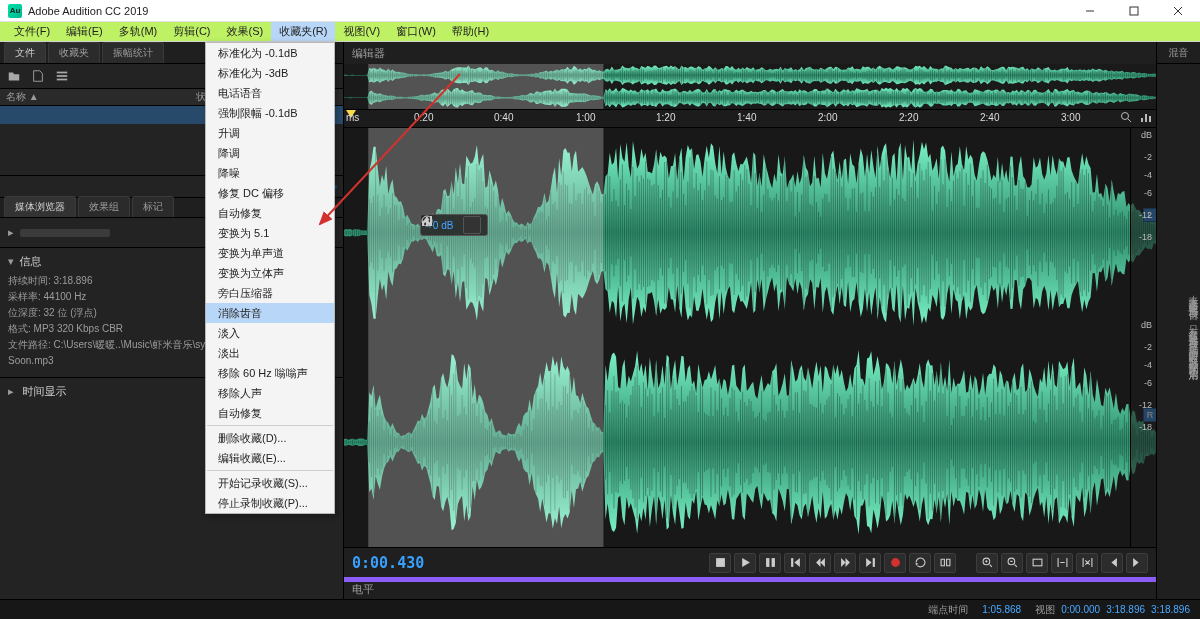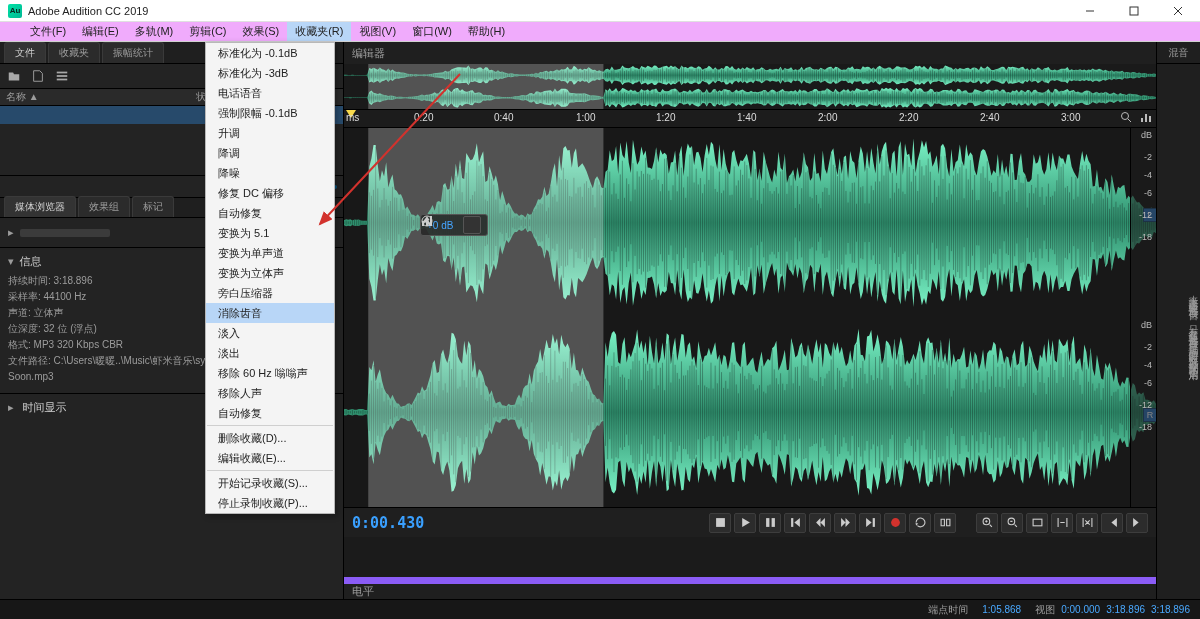--- a/index.html
+++ b/index.html
@@ -37,22 +37,22 @@
     padding:0 0 0 8px;border-bottom:1px solid #e0e0e0;
   }
   .titlebar-left{display:flex;align-items:center;gap:6px;}
   .app-icon{width:14px;height:14px;background:linear-gradient(135deg,#00e2a5,#00b894);border-radius:2px;display:flex;align-items:center;justify-content:center;}
   .app-icon:before{content:"Au";font-size:8px;color:#072520;font-weight:bold;}
   .win-btns{display:flex;}
   .win-btn{width:44px;height:22px;display:flex;align-items:center;justify-content:center;color:#444;}
   .win-btn svg{width:10px;height:10px;}
   
   .menubar{
-    height:20px;background:#f0abfc;color:#222;
-    display:flex;align-items:stretch;padding:0 22px;border-bottom:1px solid #d0d0d0;
+    height:20px;background:#bef264;color:#222;
+    display:flex;align-items:stretch;padding:0 6px;border-bottom:1px solid #d0d0d0;
   }
   .menu-item{padding:0 8px;display:flex;align-items:center;cursor:default;}
   .menu-item.open{background:var(--menu-highlight);}
   
   .dropdown{
     position:absolute;top:42px;left:205px;width:130px;
     background:var(--menu-bg);border:1px solid var(--menu-border);
     box-shadow:2px 2px 6px rgba(0,0,0,.3);
     z-index:50;color:var(--menu-text);
   }
@@ -127,21 +127,21 @@
   .arrow-ov svg{width:100%;height:100%;}
   
   .transport{height:30px;background:var(--panel3);border-top:1px solid #000;display:flex;align-items:center;padding:0 8px;gap:6px;}
   .time-display{font-family:"Consolas",monospace;color:#3aa0ff;font-size:15px;flex:0 0 130px;font-weight:bold;}
   .tbar{display:flex;align-items:center;gap:3px;margin-left:auto;}
   .tbtn{width:22px;height:20px;background:#2c2c2c;border:1px solid #3d3d3d;border-radius:2px;display:flex;align-items:center;justify-content:center;}
   .tbtn svg{width:11px;height:11px;fill:#ccc;}
   .tbtn.rec svg{fill:var(--red);}
   .tbtn-group{display:flex;gap:3px;margin-left:14px;}
   
-  .levels{height:22px;background:var(--panel3);border-top:7px solid #8b5cf6;display:flex;align-items:flex-start;padding:0 8px;color:var(--text-dim);margin-top:40px;}
+  .levels{height:22px;background:var(--panel3);border-top:5px solid #8b5cf6;display:flex;align-items:flex-start;padding:0 8px;color:var(--text-dim);}
   
   .farright{width:44px;background:var(--panel3);border-left:1px solid #000;display:flex;flex-direction:column;}
   .farright .top{height:22px;border-bottom:1px solid #000;display:flex;align-items:center;justify-content:center;color:var(--text-dim);font-size:10px;}
   .farright .vtext{flex:1;writing-mode:vertical-rl;text-orientation:upright;text-align:left;padding:10px 0;color:#9a9a9a;font-size:10px;letter-spacing:2px;display:flex;justify-content:center;}
   
   .status{height:20px;background:#171717;border-top:1px solid #000;display:flex;align-items:center;justify-content:flex-end;gap:14px;padding:0 10px;color:#8fa5c6;font-size:10px;}
   .status .lbl{color:#9c9c9c;}
   .status .blue{color:#4aa9ff;}
   .status .group{display:flex;align-items:center;gap:6px;}
 </style>
@@ -293,21 +293,20 @@
         <span style="width:90px;height:8px;background:#3b3b3b;border-radius:2px;"></span>
       </div>
 
       <div class="info-pane">
         <div class="info-title">
           <span class="chev">▾</span>
           <span>信息</span>
         </div>
         <div class="info-line">持续时间: 3:18.896</div>
         <div class="info-line">采样率: 44100 Hz</div>
-        <div class="info-line">声道: 立体声</div>
         <div class="info-line">位深度: 32 位 (浮点)</div>
         <div class="info-line">格式: MP3 320 Kbps CBR</div>
         <div class="info-line">文件路径: C:\Users\暖暖..\Music\虾米音乐\system\Jon Young - 2 Soon.mp3</div>
       </div>
 
       <div class="time-pane">
         <span class="chev">▸</span>
         <span>时间显示</span>
       </div>
 

